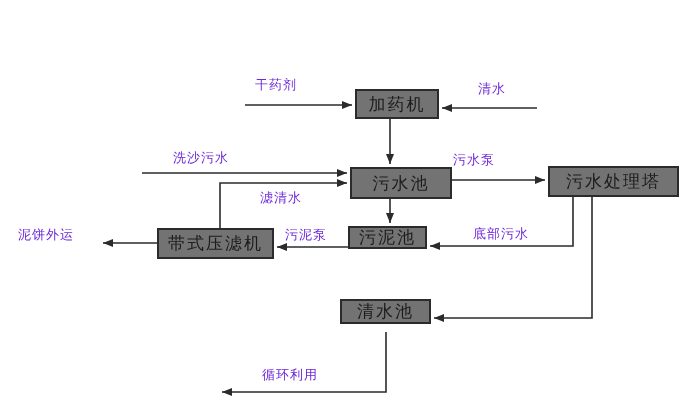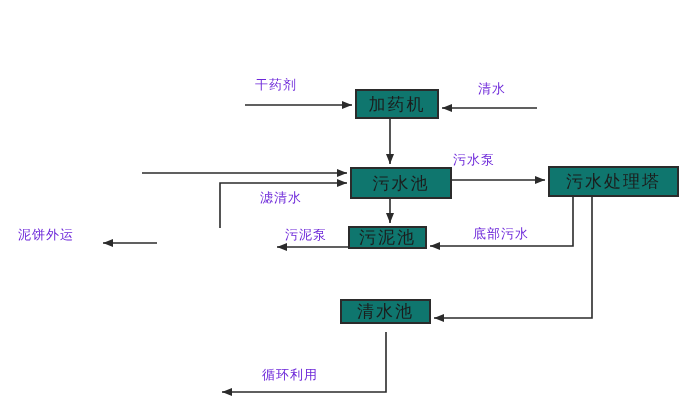--- a/index.html
+++ b/index.html
@@ -35,21 +35,21 @@
   }
   svg.edges polyline, svg.edges line {
     fill: none;
     stroke: #2b2b2b;
     stroke-width: 1.6;
   }
   .node {
     position: absolute;
     box-sizing: border-box;
     border: 2px solid #2b2b2b;
-    background: #0f766e;
+    background: #737373;
     display: flex;
     align-items: center;
     justify-content: center;
     font-size: 17px;
     letter-spacing: 2px;
     color: #1c1c1c;
     white-space: nowrap;
   }
   .node-dosing       { left: 355px; top:  89px; width:  84px; height: 30px; }
   .node-sewage       { left: 350px; top: 167px; width:  102px; height: 32px; }
@@ -121,29 +121,33 @@
   </div>
 
   <div class="node node-tower">
     <span>污水处理塔</span>
   </div>
 
   <div class="node node-sludge">
     <span>污泥池</span>
   </div>
 
+  <div class="node node-belt">
+    <span>带式压滤机</span>
+  </div>
 
   <div class="node node-clear">
     <span>清水池</span>
   </div>
 
   <div class="edge-label lbl-dry-chemical">干药剂</div>
 
   <div class="edge-label lbl-clear-water">清水</div>
 
+  <div class="edge-label lbl-sand-wash">洗沙污水</div>
 
   <div class="edge-label lbl-filtered">滤清水</div>
 
   <div class="edge-label lbl-sewage-pump">污水泵</div>
 
   <div class="edge-label lbl-sludge-pump">污泥泵</div>
 
   <div class="edge-label lbl-bottom">底部污水</div>
 
   <div class="edge-label lbl-mud-cake">泥饼外运</div>

